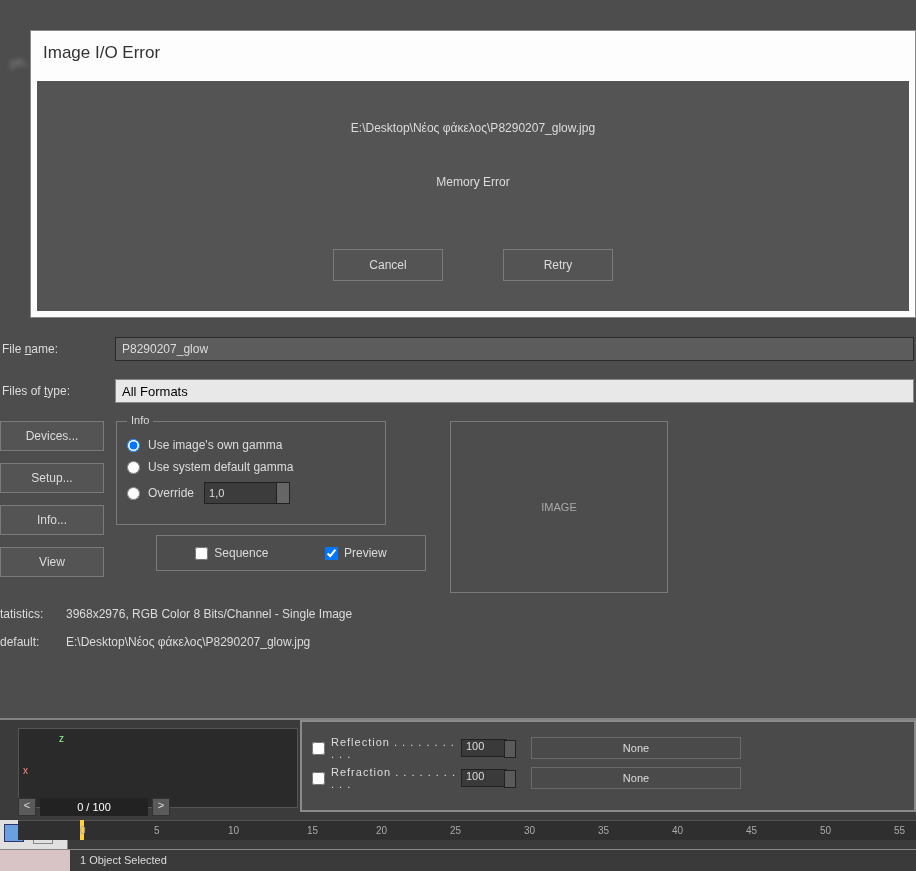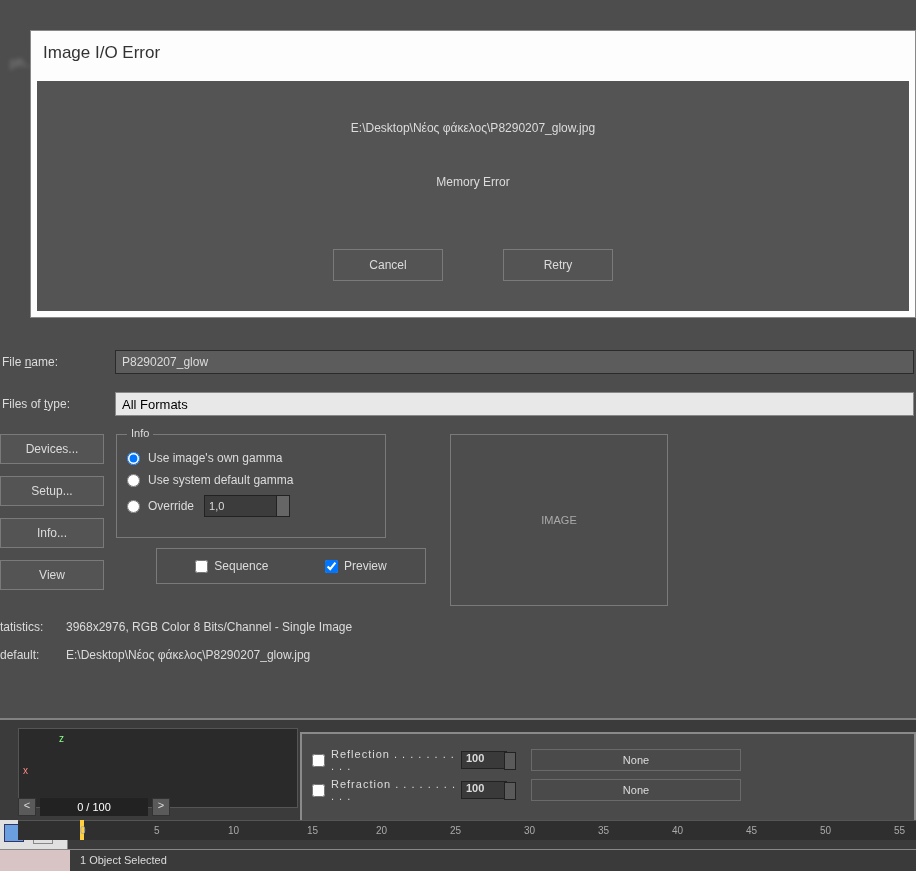--- a/index.html
+++ b/index.html
@@ -12,21 +12,21 @@
 .error-path { margin-bottom: 40px; font-size: 12px; }
 .error-msg { margin-bottom: 60px; font-size: 12px; }
 .error-btns { display: flex; justify-content: center; gap: 60px; padding-bottom: 10px; }
 .error-btn { width: 110px; height: 32px; background: #545454; border: 1px solid #7a7a7a; color: #dcdcdc; cursor: pointer; font-size: 12px; }
 
 
 .thumbs-blur { position: absolute; top: 55px; left: 0; right: 0; height: 18px; color: #888; font-size: 13px; filter: blur(2px); display: flex; gap: 30px; padding-left: 10px; }
 .thumbs-blur span { white-space: nowrap; }
 
 
-.file-area { position: absolute; top: 350px; left: 0; right: 0; }
+.file-area { position: absolute; top: 337px; left: 0; right: 0; }
 .row { display: flex; align-items: center; margin-bottom: 18px; }
 .row-label { width: 115px; padding-left: 2px; font-size: 12px; }
 .row-label .u { text-decoration: underline; }
 .text-input { flex: 1; height: 24px; background: #5c5c5c; border: 1px solid #2a2a2a; color: #dcdcdc; padding: 4px 6px; font-size: 12px; margin-right: 2px; }
 .combo { flex: 1; height: 24px; background: #e8e8e8; border: 1px solid #888; color: #000; padding: 0 6px; font-size: 13px; display: flex; align-items: center; margin-right: 2px; }
 
 .bottom-controls { display: flex; gap: 12px; padding-left: 0; }
 .left-btns { display: flex; flex-direction: column; gap: 12px; }
 .side-btn { width: 104px; height: 30px; background: #545454; border: 1px solid #7a7a7a; color: #dcdcdc; font-size: 12px; cursor: pointer; }
 
@@ -45,25 +45,25 @@
 
 .stats-row { margin-top: 14px; font-size: 12px; display: flex; }
 .stats-label { width: 66px; }
 
 
 .app-bottom { position: absolute; top: 718px; left: 0; right: 0; height: 153px; background: #3b3b3b; border-top: 2px solid #828282; }
 .viewport-mini { position: absolute; top: 8px; left: 18px; width: 280px; height: 80px; border: 1px solid #555; background: #2a2a2a; }
 .viewport-mini .axis { position: absolute; top: 4px; left: 40px; font-size: 10px; color: #8f8; }
 .viewport-mini .axisx { position: absolute; top: 36px; left: 4px; font-size: 10px; color: #f88; }
 
-.props-panel { position: absolute; top: 12px; left: 300px; right: 0; height: 92px; background: #4a4a4a; border: 2px solid #8a8a8a; padding: 8px 10px; }
+.props-panel { position: absolute; top: 0; left: 300px; right: 0; height: 92px; background: #4a4a4a; border: 2px solid #8a8a8a; padding: 8px 10px; }
 .prop-row { display: flex; align-items: center; margin: 6px 0; font-size: 11px; }
 .prop-row input[type=checkbox] { margin-right: 6px; }
 .prop-label { width: 130px; letter-spacing: 1px; }
-.prop-val { width: 46px; height: 18px; background: #3a3a3a; border: 1px solid #222; color: #dcdcdc; text-align: left; padding: 0 4px; font-size: 11px; margin-right: 6px; position: relative; font-weight: bold; }
+.prop-val { width: 46px; height: 18px; background: #3a3a3a; border: 1px solid #222; color: #dcdcdc; text-align: left; padding: 0 4px; font-size: 11px; margin-right: 6px; position: relative; }
 .prop-val::after { content: ""; position: absolute; right: -10px; top: 0; width: 10px; height: 100%; background: #5a5a5a; border: 1px solid #222; }
 .map-btn { width: 210px; height: 22px; background: #4a4a4a; border: 1px solid #6a6a6a; color: #dcdcdc; font-size: 11px; margin-left: 18px; cursor: pointer; }
 
 .slider-row { position: absolute; top: 78px; left: 18px; display: flex; align-items: center; gap: 4px; }
 .sbtn { width: 18px; height: 18px; background: #5a5a5a; border: 1px solid #333; color: #ddd; font-size: 11px; text-align: center; cursor: pointer; }
 .frame-disp { width: 108px; height: 18px; background: #222; color: #fff; text-align: center; font-size: 11px; line-height: 18px; }
 
 .timeline-ruler { position: absolute; top: 100px; left: 18px; right: 0; height: 20px; background: #2f2f2f; border-top: 1px solid #555; }
 .timeline-ruler .marker { position: absolute; bottom: 0; width: 4px; height: 20px; background: #ffd040; left: 62px; }
 .tick { position: absolute; top: 4px; color: #aaa; font-size: 10px; }

